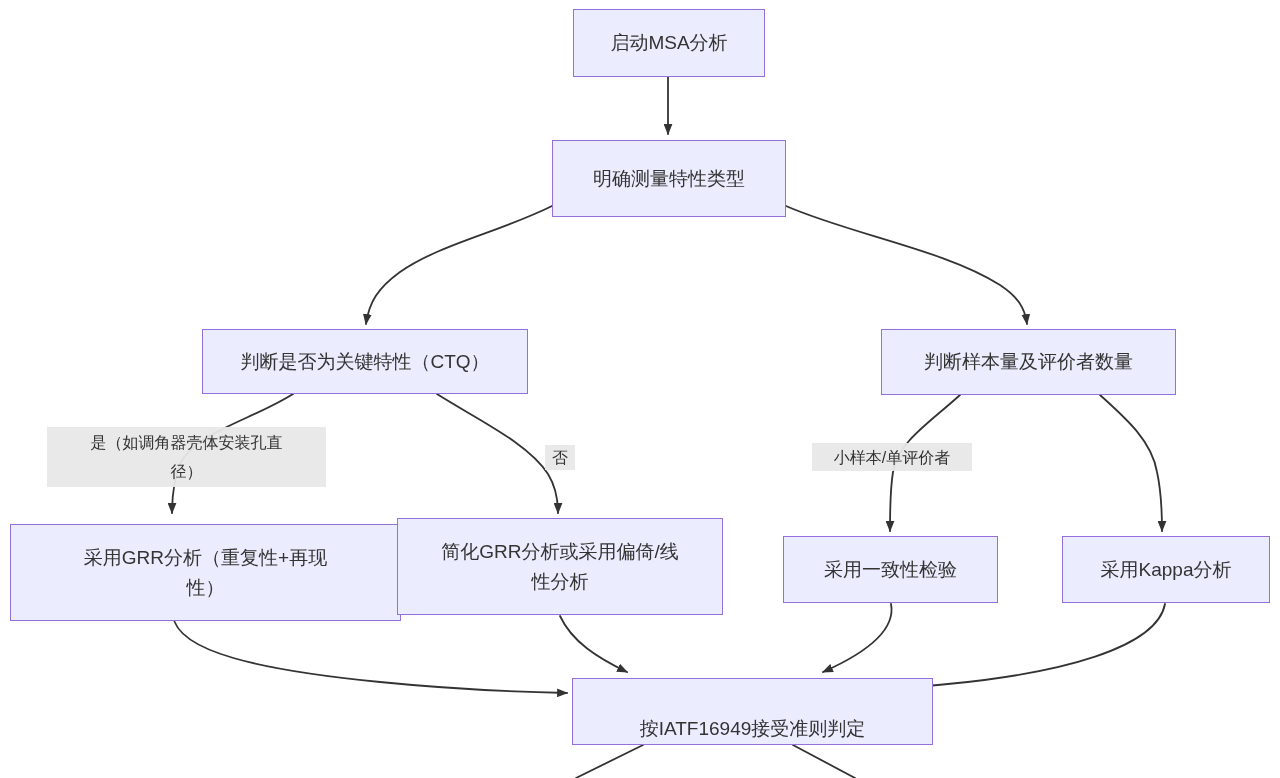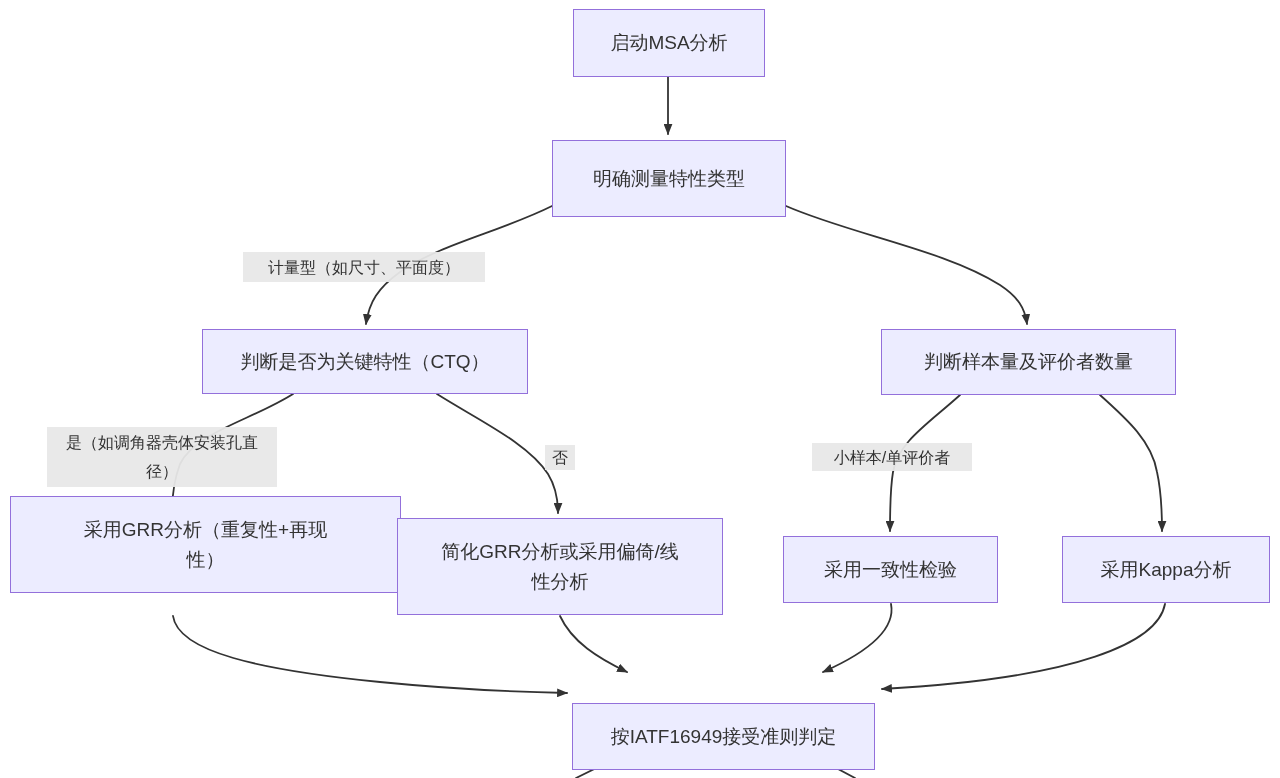--- a/index.html
+++ b/index.html
@@ -50,29 +50,29 @@
     align-items: center;
     justify-content: center;
     box-sizing: border-box;
     padding: 0 6px;
   }
   
   .n-start        { left: 573px; top:   9px; width: 192px; height:  68px; }
   .n-type         { left: 552px; top: 140px; width: 234px; height:  77px; }
   .n-ctq          { left: 202px; top: 329px; width: 326px; height:  65px; }
   .n-sample       { left: 881px; top: 329px; width: 295px; height:  66px; }
-  .n-grr          { left:  10px; top: 496px; width: 391px; height:  97px; }
+  .n-grr          { left:  10px; top: 524px; width: 391px; height:  97px; }
   .n-simplified   { left: 397px; top: 518px; width: 326px; height:  97px; }
   .n-consistency  { left: 783px; top: 536px; width: 215px; height:  67px; }
   .n-kappa        { left:1062px; top: 536px; width: 208px; height:  67px; }
-  .n-iatf         { left: 572px; top: 703px; width: 303px; height:  67px; }
+  .n-iatf         { left: 572px; top: 678px; width: 361px; height:  67px; align-items: flex-end; }
   
   .l-variable     { left: 243px; top: 252px; width: 242px; height: 30px; }
   .l-attribute    { left: 903px; top: 238px; width: 252px; height: 59px; }
-  .l-yes          { left:  47px; top: 427px; width: 230px; height: 60px; }
+  .l-yes          { left:  47px; top: 427px; width: 279px; height: 60px; }
   .l-no           { left: 545px; top: 445px; width:  30px; height: 25px; }
   .l-small        { left: 812px; top: 443px; width: 160px; height: 28px; }
   .l-large        { left:1087px; top: 443px; width: 156px; height: 28px; }
 </style>
 </head>
 <body>
 
 <div class="canvas">
 
   <svg class="edges" viewBox="0 0 1280 778" xmlns="http://www.w3.org/2000/svg">
@@ -121,23 +121,20 @@
   <div class="node n-consistency">
     <span>采用一致性检验</span>
   </div>
   <div class="node n-kappa">
     <span>采用Kappa分析</span>
   </div>
   <div class="node n-iatf">
     <span>按IATF16949接受准则判定</span>
   </div>
 
-  <div class="edge-label l-variable">
-    <span>计量型（如尺寸、平面度）</span>
-  </div>
   <div class="edge-label l-yes">
     <span>是（如调角器壳体安装孔直
 径）</span>
   </div>
   <div class="edge-label l-no">
     <span>否</span>
   </div>
   <div class="edge-label l-small">
     <span>小样本/单评价者</span>
   </div>

